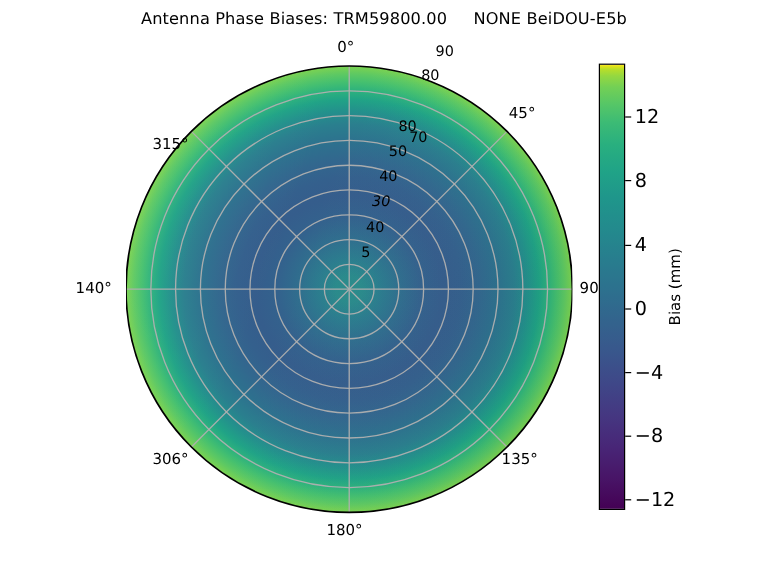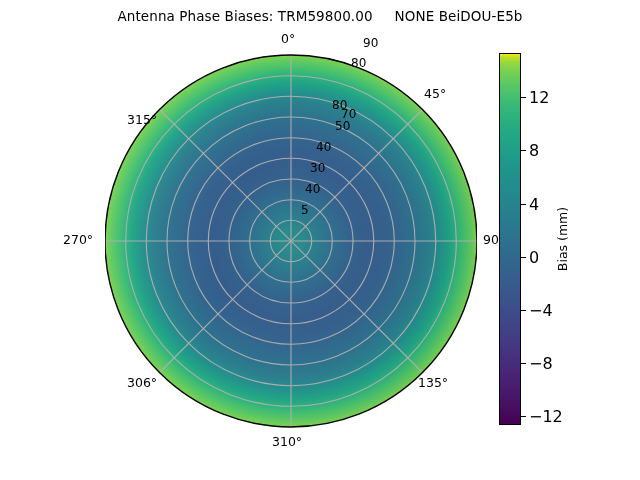--- a/index.html
+++ b/index.html
@@ -96,30 +96,30 @@
         <line x1="317.5" y1="64.5" x2="54.5" y2="327.5"></line>
       </g>
 
       <circle cx="186" cy="196" r="186" fill="none" stroke="#000000" stroke-width="1.4"></circle>
     </svg>
 
     <div class="ang" style="left:176px;top:-14px;">0°</div>
     <div class="ang" style="left:319px;top:41px;">45°</div>
     <div class="ang" style="left:378px;top:187px;">90</div>
     <div class="ang" style="left:313px;top:330px;">135°</div>
-    <div class="ang" style="left:167px;top:389px;">310°</div>
+    <div class="ang" style="left:167px;top:389px;">180°</div>
     <div class="ang" style="left:22px;top:330px;">306°</div>
-    <div class="ang" style="left:-42px;top:187px;">270°</div>
+    <div class="ang" style="left:-42px;top:187px;">140°</div>
     <div class="ang" style="left:22px;top:41px;margin-top:26px;">315°</div>
 
     <div class="rad" style="left:196px;top:158px;">5</div>
     <div class="rad" style="left:200px;top:137px;">40</div>
-    <div class="rad" style="left:205px;top:116px;">30</div>
+    <div class="rad" style="left:205px;top:116px;font-style:italic;">30</div>
     <div class="rad" style="left:211px;top:95px;">40</div>
-    <div class="rad" style="left:219px;top:74px;margin-left:11px;">50</div>
+    <div class="rad" style="left:219px;top:74px;">50</div>
     <div class="rad" style="left:227px;top:53px;">80</div>
     <div class="rad" style="left:236px;top:32px;margin-top:30px;">70</div>
     <div class="rad" style="left:246px;top:11px;">80</div>
     <div class="rad" style="left:258px;top:-9px;">90</div>
   </div>
 
   <div id="cbar-wrap">
     <div id="cbar" style="background:linear-gradient(to top,
            #440154 0%, #481567 7%, #482677 14%, #453781 21%,
            #3f4788 28%, #39568c 35%, #33638d 42%, #2d708e 49%,

